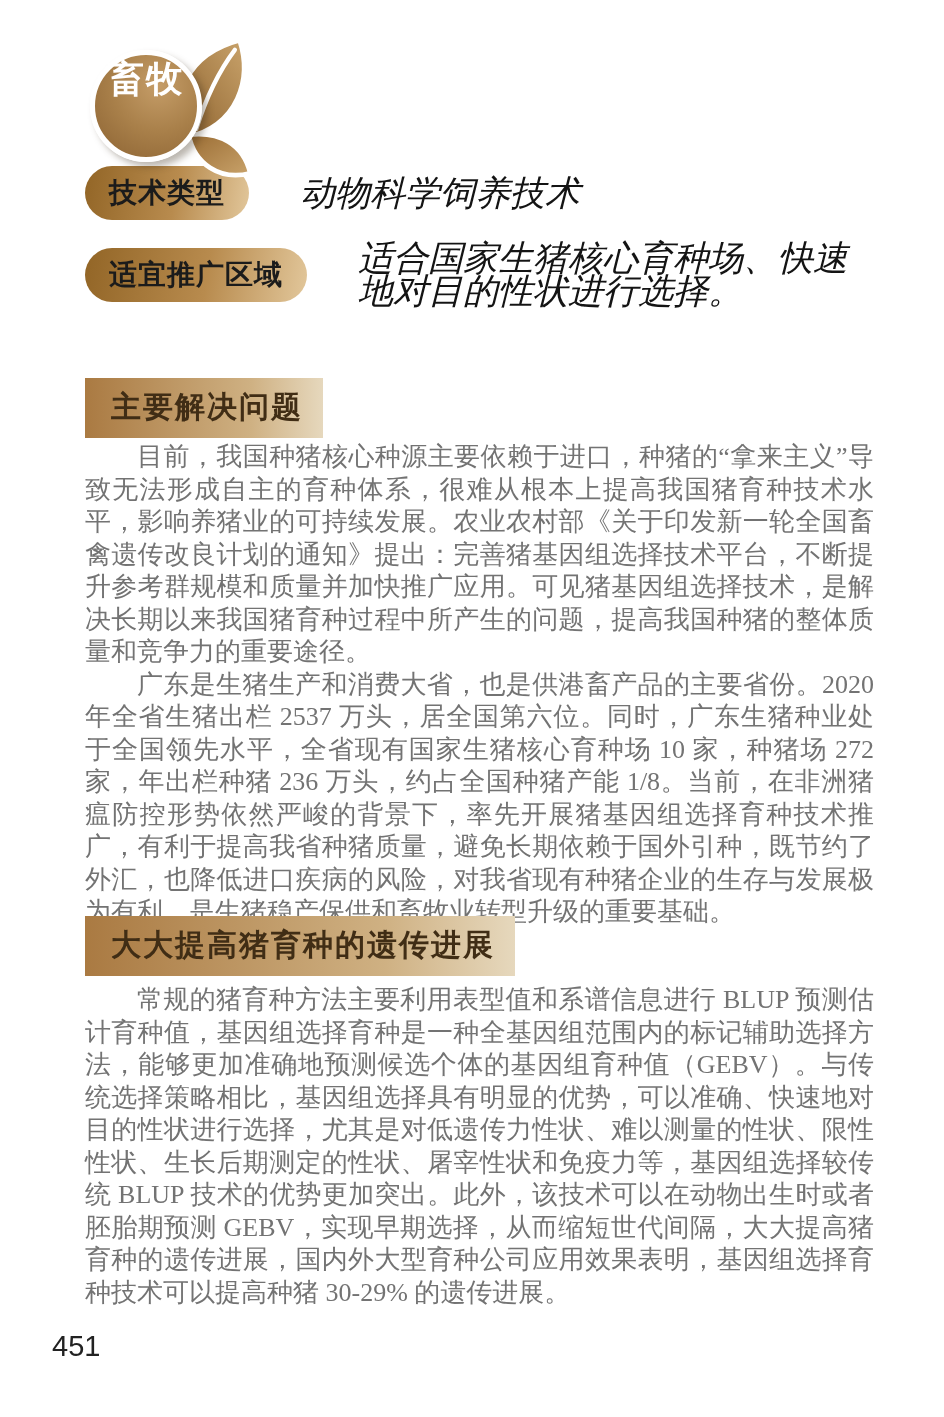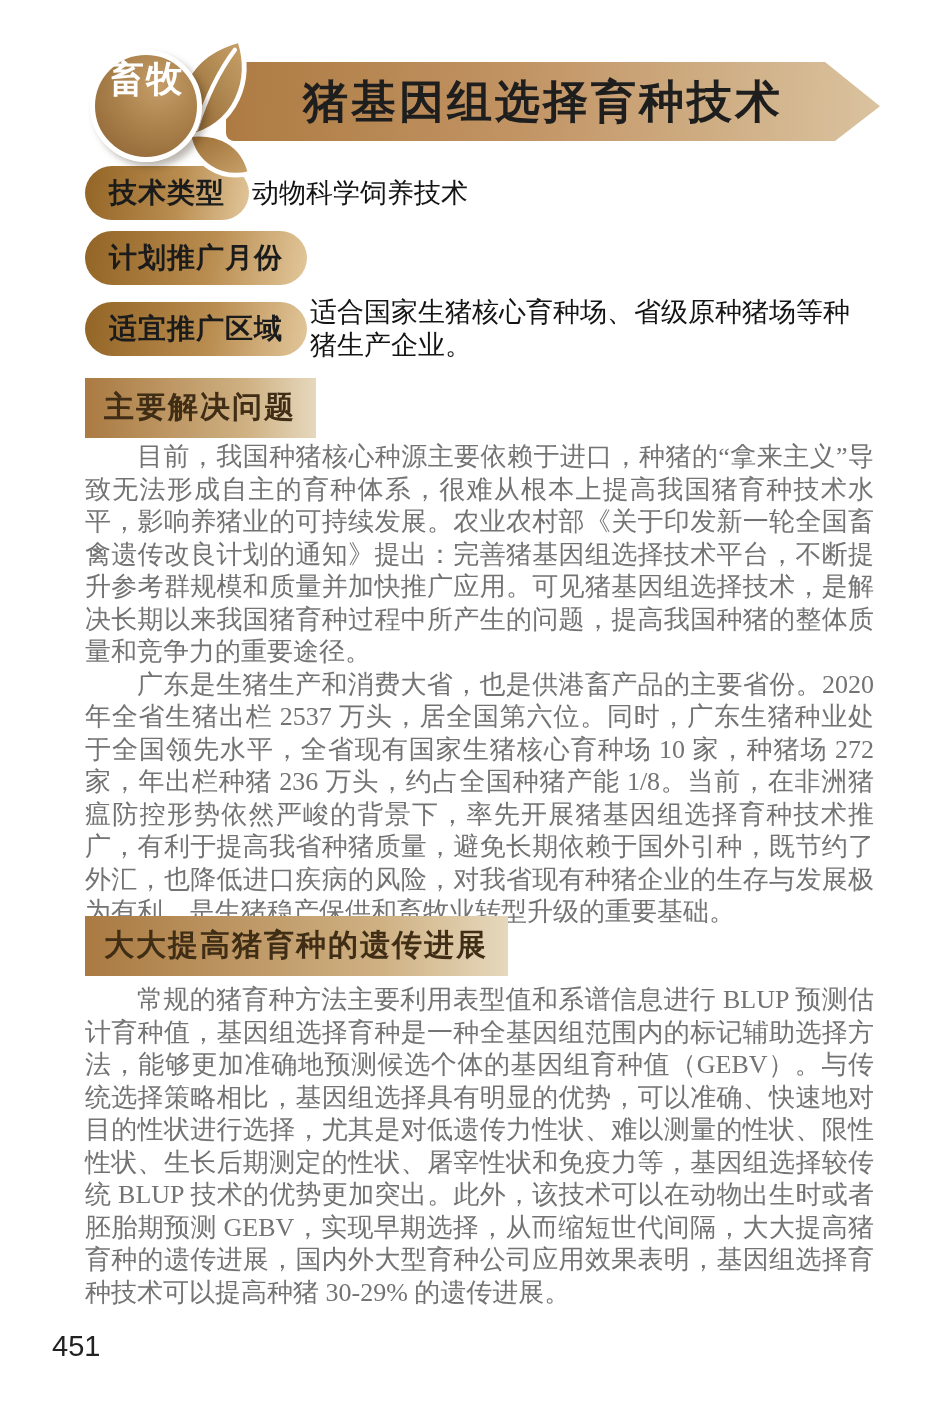--- a/index.html
+++ b/index.html
@@ -31,38 +31,38 @@
     box-shadow:5px 5px 7px rgba(60,45,25,0.35);
     display:flex; justify-content:center; z-index:3;
   }
   .badge span {
     font-family:"Liberation Sans", sans-serif; font-weight:bold;
     font-size:36px; color:#ffffff; letter-spacing:2px;
   }
 
   
   .meta { position:absolute; left:85px; top:166px; width:789px; }
-  .meta-row { display:flex; align-items:center; }
+  .meta-row { display:flex; align-items:center;gap:48px; }
   .meta-row + .meta-row { margin-top:11px; }
   .pill {
     flex:0 0 auto;
     background:linear-gradient(100deg,#926526 0%, #b88b4e 55%, #e2c79b 100%);
     border-radius:30px; padding:8px 24px;
     font-family:"Liberation Sans", sans-serif; font-weight:bold;
     font-size:28px; color:#1b1b1b; letter-spacing:1px; white-space:nowrap;
   }
   .meta-value {
-    padding-left:3px; font-size:27px; line-height:33px; color:#141414;
+    padding-left:3px; font-size:35px; line-height:33px; color:#141414;font-style:italic;
   }
 
   
   .sec-head {
     position:absolute; left:85px;
     background:linear-gradient(90deg,#aa7a42 0%, #cfb183 70%, #e6d8bd 100%);
-    padding:9px 20px 10px 19px;
+    padding:9px 20px 10px 26px;
     font-family:"Liberation Sans", sans-serif; font-weight:bold;
     font-size:30px; letter-spacing:2px; color:#402d15; white-space:nowrap;
   }
   .sec-head-1 { top:378px; }
   .sec-head-2 { top:916px; }
 
   
   .body-text {
     position:absolute; left:85px; width:789px;
     font-size:26px; line-height:32.5px; text-align:justify; color:#737373;
@@ -75,23 +75,20 @@
   .page-number {
     position:absolute; left:52px; top:1330px;
     font-family:"Liberation Sans", sans-serif; font-size:29px; color:#222222;
   }
 </style>
 </head>
 <body>
 
 <div class="page">
 
-  <div class="banner">
-    <h1 class="banner-title">猪基因组选择育种技术</h1>
-  </div>
 
   <svg class="leaf" viewBox="0 0 140 160" aria-hidden="true">
     <defs>
       <linearGradient id="leafGrad" x1="0" y1="1" x2="1" y2="0">
         <stop offset="0" stop-color="#8c612d"></stop>
         <stop offset="1" stop-color="#c9a36b"></stop>
       </linearGradient>
       <linearGradient id="leafGrad2" x1="0" y1="0" x2="1" y2="1">
         <stop offset="0" stop-color="#9a6c33"></stop>
         <stop offset="1" stop-color="#c9a36b"></stop>
@@ -105,25 +102,24 @@
   <div class="badge">
     <span>畜牧</span>
   </div>
 
   <div class="meta">
     <div class="meta-row">
       <span class="pill">技术类型</span>
       <span class="meta-value">动物科学饲养技术</span>
     </div>
     <div class="meta-row">
-      <span class="pill">计划推广月份</span>
     </div>
     <div class="meta-row">
       <span class="pill">适宜推广区域</span>
-      <span class="meta-value">适合国家生猪核心育种场、省级原种猪场等种猪生产企业。</span>
+      <span class="meta-value">适合国家生猪核心育种场、快速地对目的性状进行选择。</span>
     </div>
   </div>
 
   <div class="sec-head sec-head-1">主要解决问题</div>
   <div class="body-text body-1">
     <p>目前，我国种猪核心种源主要依赖于进口，种猪的“拿来主义”导致无法形成自主的育种体系，很难从根本上提高我国猪育种技术水平，影响养猪业的可持续发展。农业农村部《关于印发新一轮全国畜禽遗传改良计划的通知》提出：完善猪基因组选择技术平台，不断提升参考群规模和质量并加快推广应用。可见猪基因组选择技术，是解决长期以来我国猪育种过程中所产生的问题，提高我国种猪的整体质量和竞争力的重要途径。</p>
     <p>广东是生猪生产和消费大省，也是供港畜产品的主要省份。2020 年全省生猪出栏 2537 万头，居全国第六位。同时，广东生猪种业处于全国领先水平，全省现有国家生猪核心育种场 10 家，种猪场 272 家，年出栏种猪 236 万头，约占全国种猪产能 1/8。当前，在非洲猪瘟防控形势依然严峻的背景下，率先开展猪基因组选择育种技术推广，有利于提高我省种猪质量，避免长期依赖于国外引种，既节约了外汇，也降低进口疾病的风险，对我省现有种猪企业的生存与发展极为有利，是生猪稳产保供和畜牧业转型升级的重要基础。</p>
   </div>
 
   <div class="sec-head sec-head-2">大大提高猪育种的遗传进展</div>

